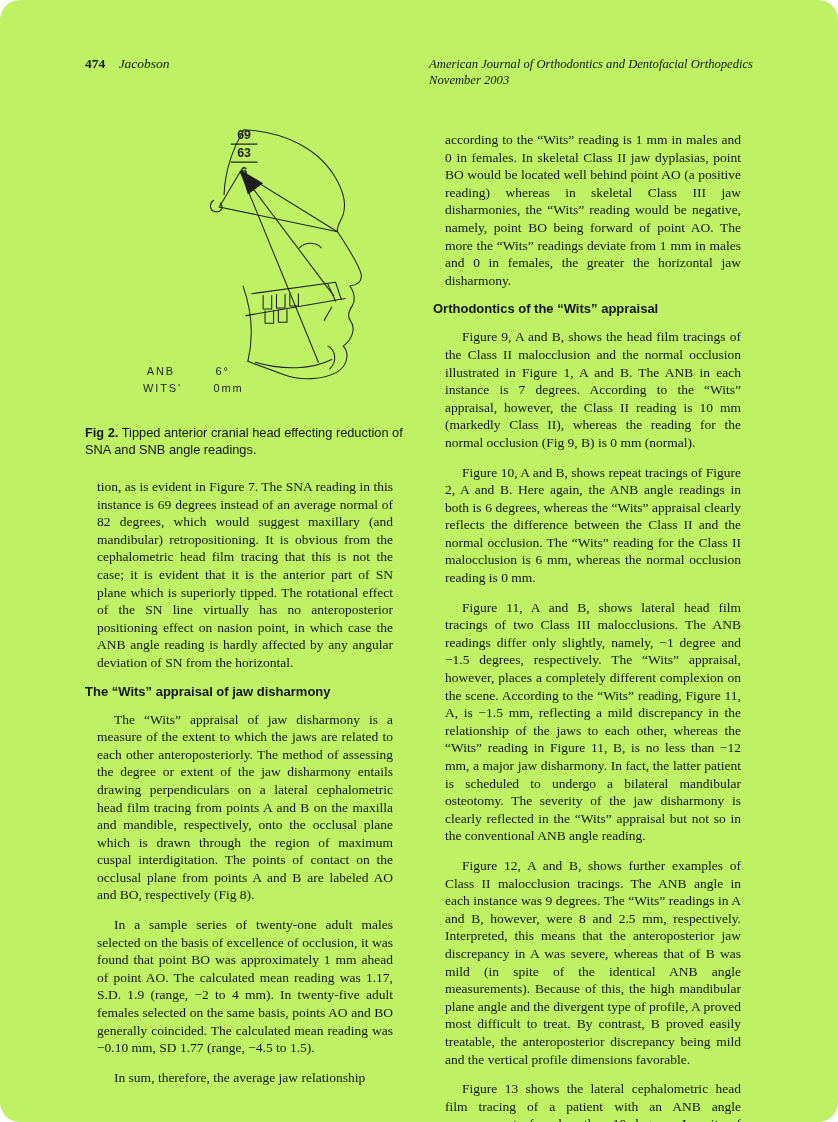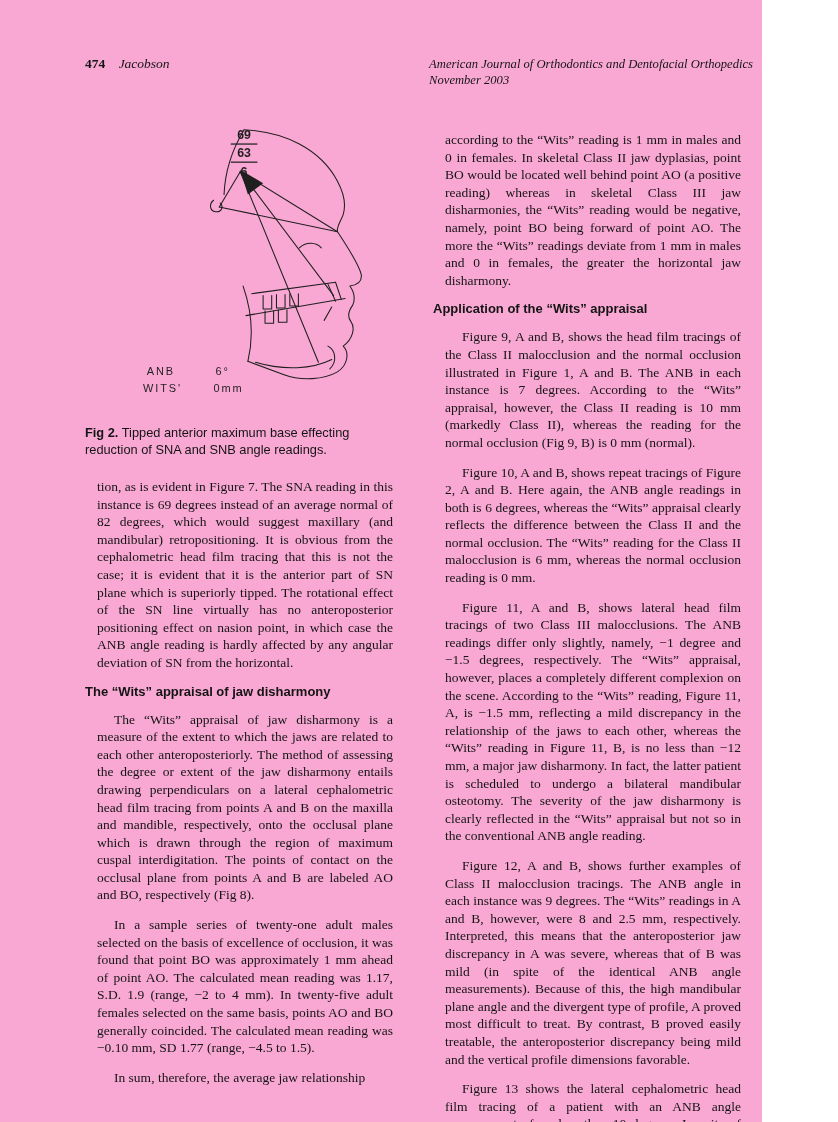--- a/index.html
+++ b/index.html
@@ -1,23 +1,24 @@
 <!DOCTYPE html>
 <html><head>
 <meta charset="utf-8">
 <style>
   html, body { margin: 0; padding: 0; background: #ffffff; }
   .page {
     position: relative;
-    width: 762px;
+    width: 838px;
     height: 1122px;
-    background: #f9a8d4;
+    background: #bef264;
     color: #141414;
     font-family: "Liberation Serif", serif;
     overflow: hidden;
+    border-radius: 20px;
   }
   .running-header {
     position: absolute;
     top: 56px;
     left: 85px;
     width: 668px;
     display: flex;
     justify-content: space-between;
     align-items: flex-start;
   }
@@ -122,34 +123,34 @@
           <text class="fignum" x="148" y="35" text-anchor="middle">63</text>
           <line x1="134" y1="40" x2="162" y2="40" stroke="#1f1f1f" stroke-width="1.3"></line>
           <text class="fignum" x="148" y="55" text-anchor="middle">6</text>
           <text class="figlabel" x="46" y="263">ANB</text>
           <text class="figlabel" x="118" y="263">6°</text>
           <text class="figlabel" x="42" y="281">WITS'</text>
           <text class="figlabel" x="116" y="281">0mm</text>
         </svg>
         <figcaption class="caption">
           <strong>Fig 2.</strong>
-          <span>Tipped anterior maximum base effecting reduction of SNA and SNB angle readings.</span>
+          <span>Tipped anterior cranial head effecting reduction of SNA and SNB angle readings.</span>
         </figcaption>
       </figure>
 
       <p class="para">tion, as is evident in Figure 7. The SNA reading in this instance is 69 degrees instead of an average normal of 82 degrees, which would suggest maxillary (and mandibular) retropositioning. It is obvious from the cephalometric head film tracing that this is not the case; it is evident that it is the anterior part of SN plane which is superiorly tipped. The rotational effect of the SN line virtually has no anteroposterior positioning effect on nasion point, in which case the ANB angle reading is hardly affected by any angular deviation of SN from the horizontal.</p>
       <h2 class="heading">The “Wits” appraisal of jaw disharmony</h2>
       <p class="para indent">The “Wits” appraisal of jaw disharmony is a measure of the extent to which the jaws are related to each other anteroposteriorly. The method of assessing the degree or extent of the jaw disharmony entails drawing perpendiculars on a lateral cephalometric head film tracing from points A and B on the maxilla and mandible, respectively, onto the occlusal plane which is drawn through the region of maximum cuspal interdigitation. The points of contact on the occlusal plane from points A and B are labeled AO and BO, respectively (Fig 8).</p>
       <p class="para indent">In a sample series of twenty-one adult males selected on the basis of excellence of occlusion, it was found that point BO was approximately 1 mm ahead of point AO. The calculated mean reading was 1.17, S.D. 1.9 (range, −2 to 4 mm). In twenty-five adult females selected on the same basis, points AO and BO generally coincided. The calculated mean reading was −0.10 mm, SD 1.77 (range, −4.5 to 1.5).</p>
       <p class="para indent">In sum, therefore, the average jaw relationship</p>
     </div>
 
     <div class="col">
       <p class="para">according to the “Wits” reading is 1 mm in males and 0 in females. In skeletal Class II jaw dyplasias, point BO would be located well behind point AO (a positive reading) whereas in skeletal Class III jaw disharmonies, the “Wits” reading would be negative, namely, point BO being forward of point AO. The more the “Wits” readings deviate from 1 mm in males and 0 in females, the greater the horizontal jaw disharmony.</p>
-      <h2 class="heading">Application of the “Wits” appraisal</h2>
+      <h2 class="heading">Orthodontics of the “Wits” appraisal</h2>
       <p class="para indent">Figure 9, A and B, shows the head film tracings of the Class II malocclusion and the normal occlusion illustrated in Figure 1, A and B. The ANB in each instance is 7 degrees. According to the “Wits” appraisal, however, the Class II reading is 10 mm (markedly Class II), whereas the reading for the normal occlusion (Fig 9, B) is 0 mm (normal).</p>
       <p class="para indent">Figure 10, A and B, shows repeat tracings of Figure 2, A and B. Here again, the ANB angle readings in both is 6 degrees, whereas the “Wits” appraisal clearly reflects the difference between the Class II and the normal occlusion. The “Wits” reading for the Class II malocclusion is 6 mm, whereas the normal occlusion reading is 0 mm.</p>
       <p class="para indent">Figure 11, A and B, shows lateral head film tracings of two Class III malocclusions. The ANB readings differ only slightly, namely, −1 degree and −1.5 degrees, respectively. The “Wits” appraisal, however, places a completely different complexion on the scene. According to the “Wits” reading, Figure 11, A, is −1.5 mm, reflecting a mild discrepancy in the relationship of the jaws to each other, whereas the “Wits” reading in Figure 11, B, is no less than −12 mm, a major jaw disharmony. In fact, the latter patient is scheduled to undergo a bilateral mandibular osteotomy. The severity of the jaw disharmony is clearly reflected in the “Wits” appraisal but not so in the conventional ANB angle reading.</p>
       <p class="para indent">Figure 12, A and B, shows further examples of Class II malocclusion tracings. The ANB angle in each instance was 9 degrees. The “Wits” readings in A and B, however, were 8 and 2.5 mm, respectively. Interpreted, this means that the anteroposterior jaw discrepancy in A was severe, whereas that of B was mild (in spite of the identical ANB angle measurements). Because of this, the high mandibular plane angle and the divergent type of profile, A proved most difficult to treat. By contrast, B proved easily treatable, the anteroposterior discrepancy being mild and the vertical profile dimensions favorable.</p>
       <p class="para indent">Figure 13 shows the lateral cephalometric head film tracing of a patient with an ANB angle measurement of no less than 10 degrees. In spite of the high</p>
     </div>
 
   </div>
 </div>
 

